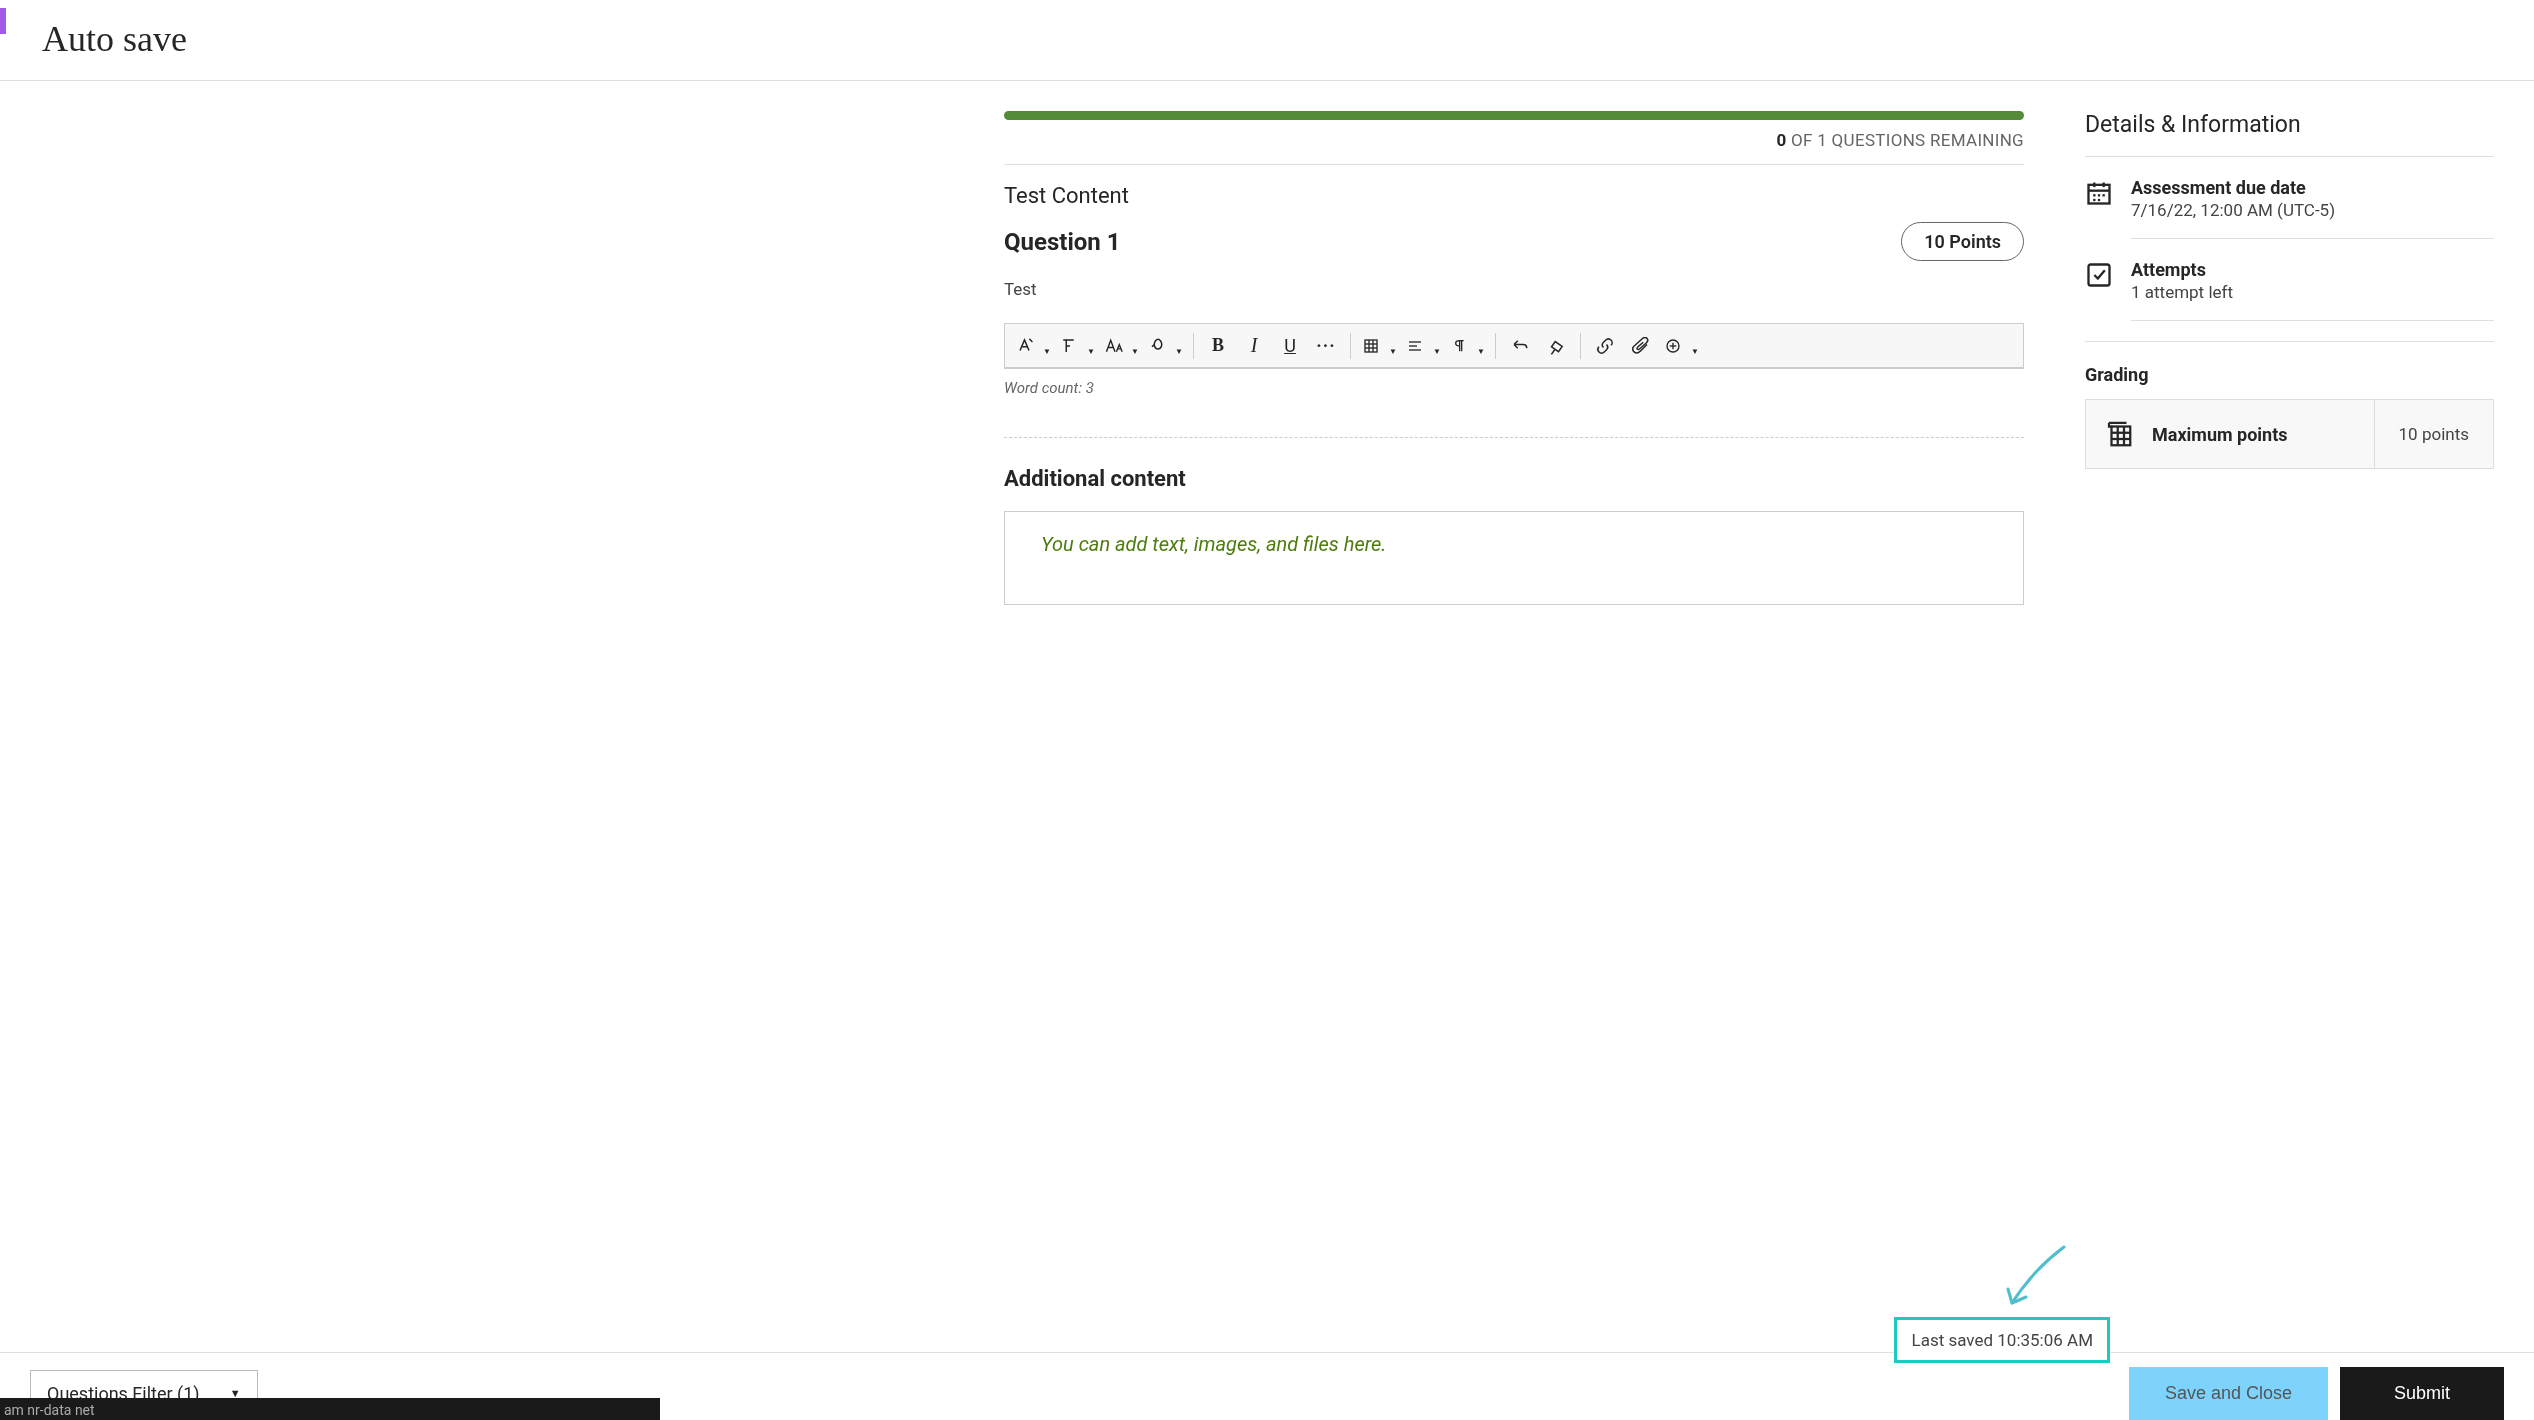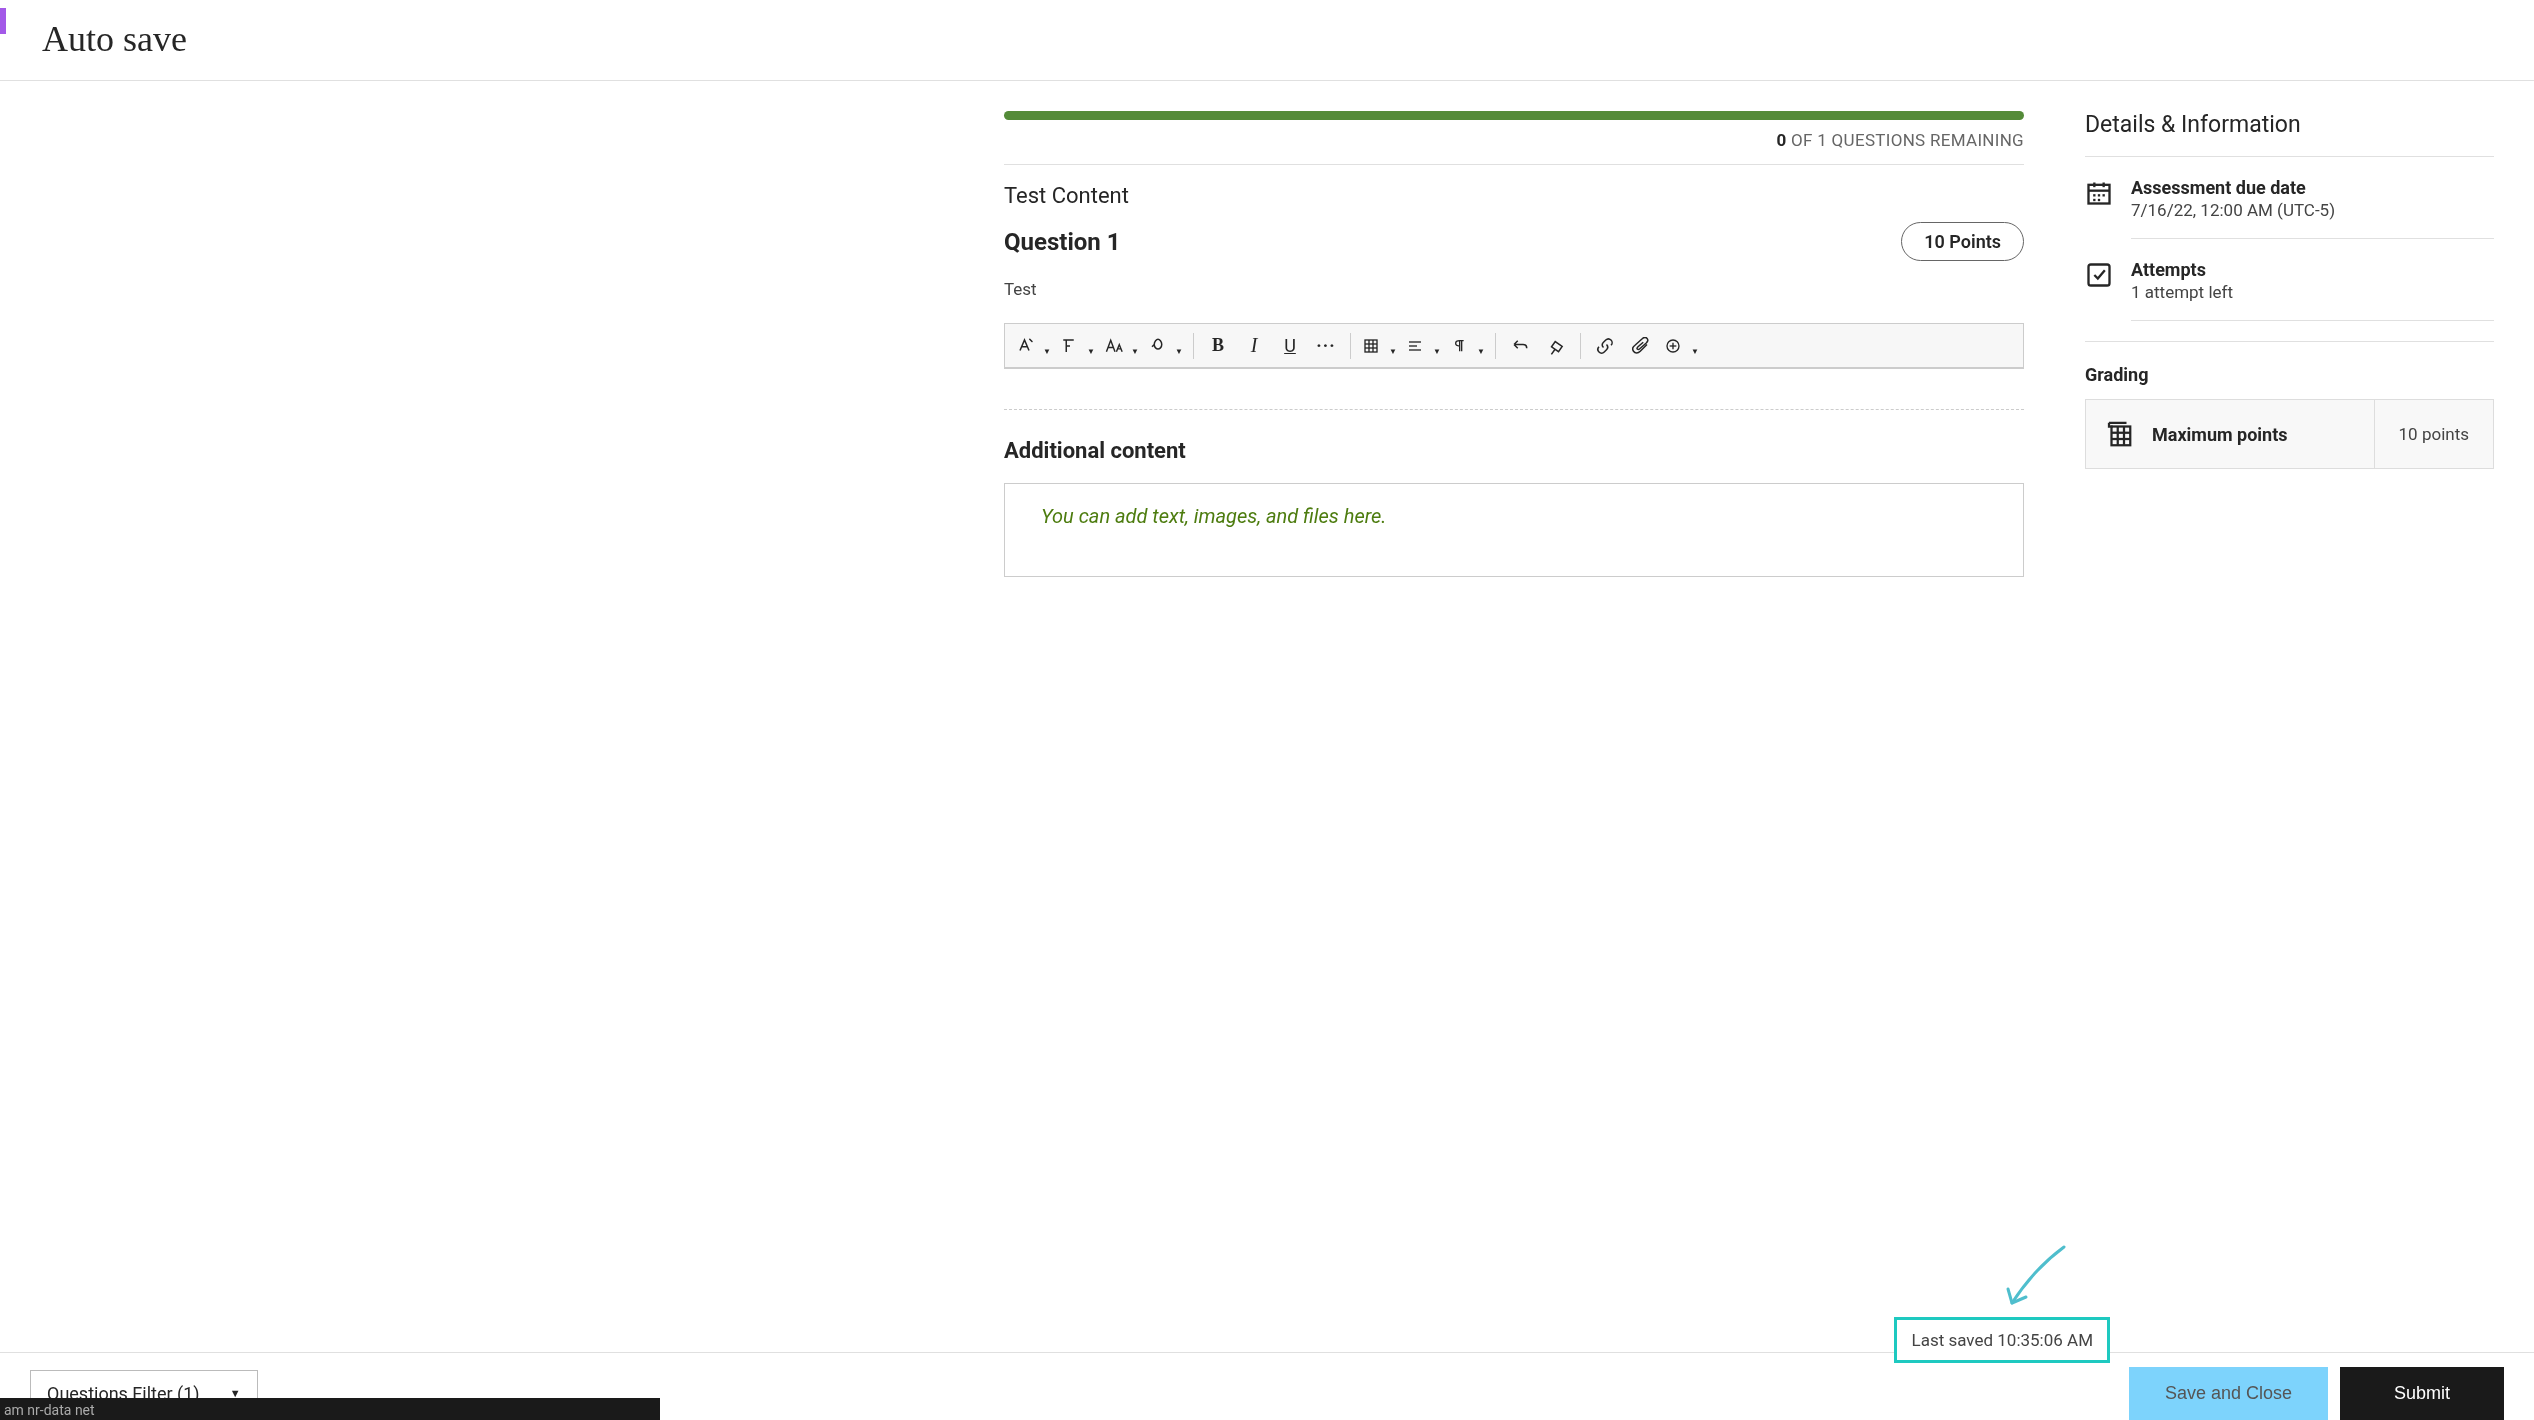--- a/index.html
+++ b/index.html
@@ -437,20 +437,21 @@
           <div class="tb-btn with-caret">
             <svg width="16" height="16" viewBox="0 0 24 24" fill="none" stroke="#262626" stroke-width="2">
                 <circle cx="12" cy="12" r="9"></circle>
                 <line x1="12" y1="7" x2="12" y2="17"></line>
                 <line x1="7" y1="12" x2="17" y2="12"></line>
               </svg>
             <span class="caret">▼</span>
           </div>
         </div>
       </div>
+      <div class="wordcount">Word count: 3</div>
 
       <hr class="dashed-div">
 
       <div class="additional-title">Additional content</div>
       <div class="additional-box">You can add text, images, and files here.</div>
     </div>
 
     <div class="side-col">
       <div class="side-title">Details &amp; Information</div>
 

